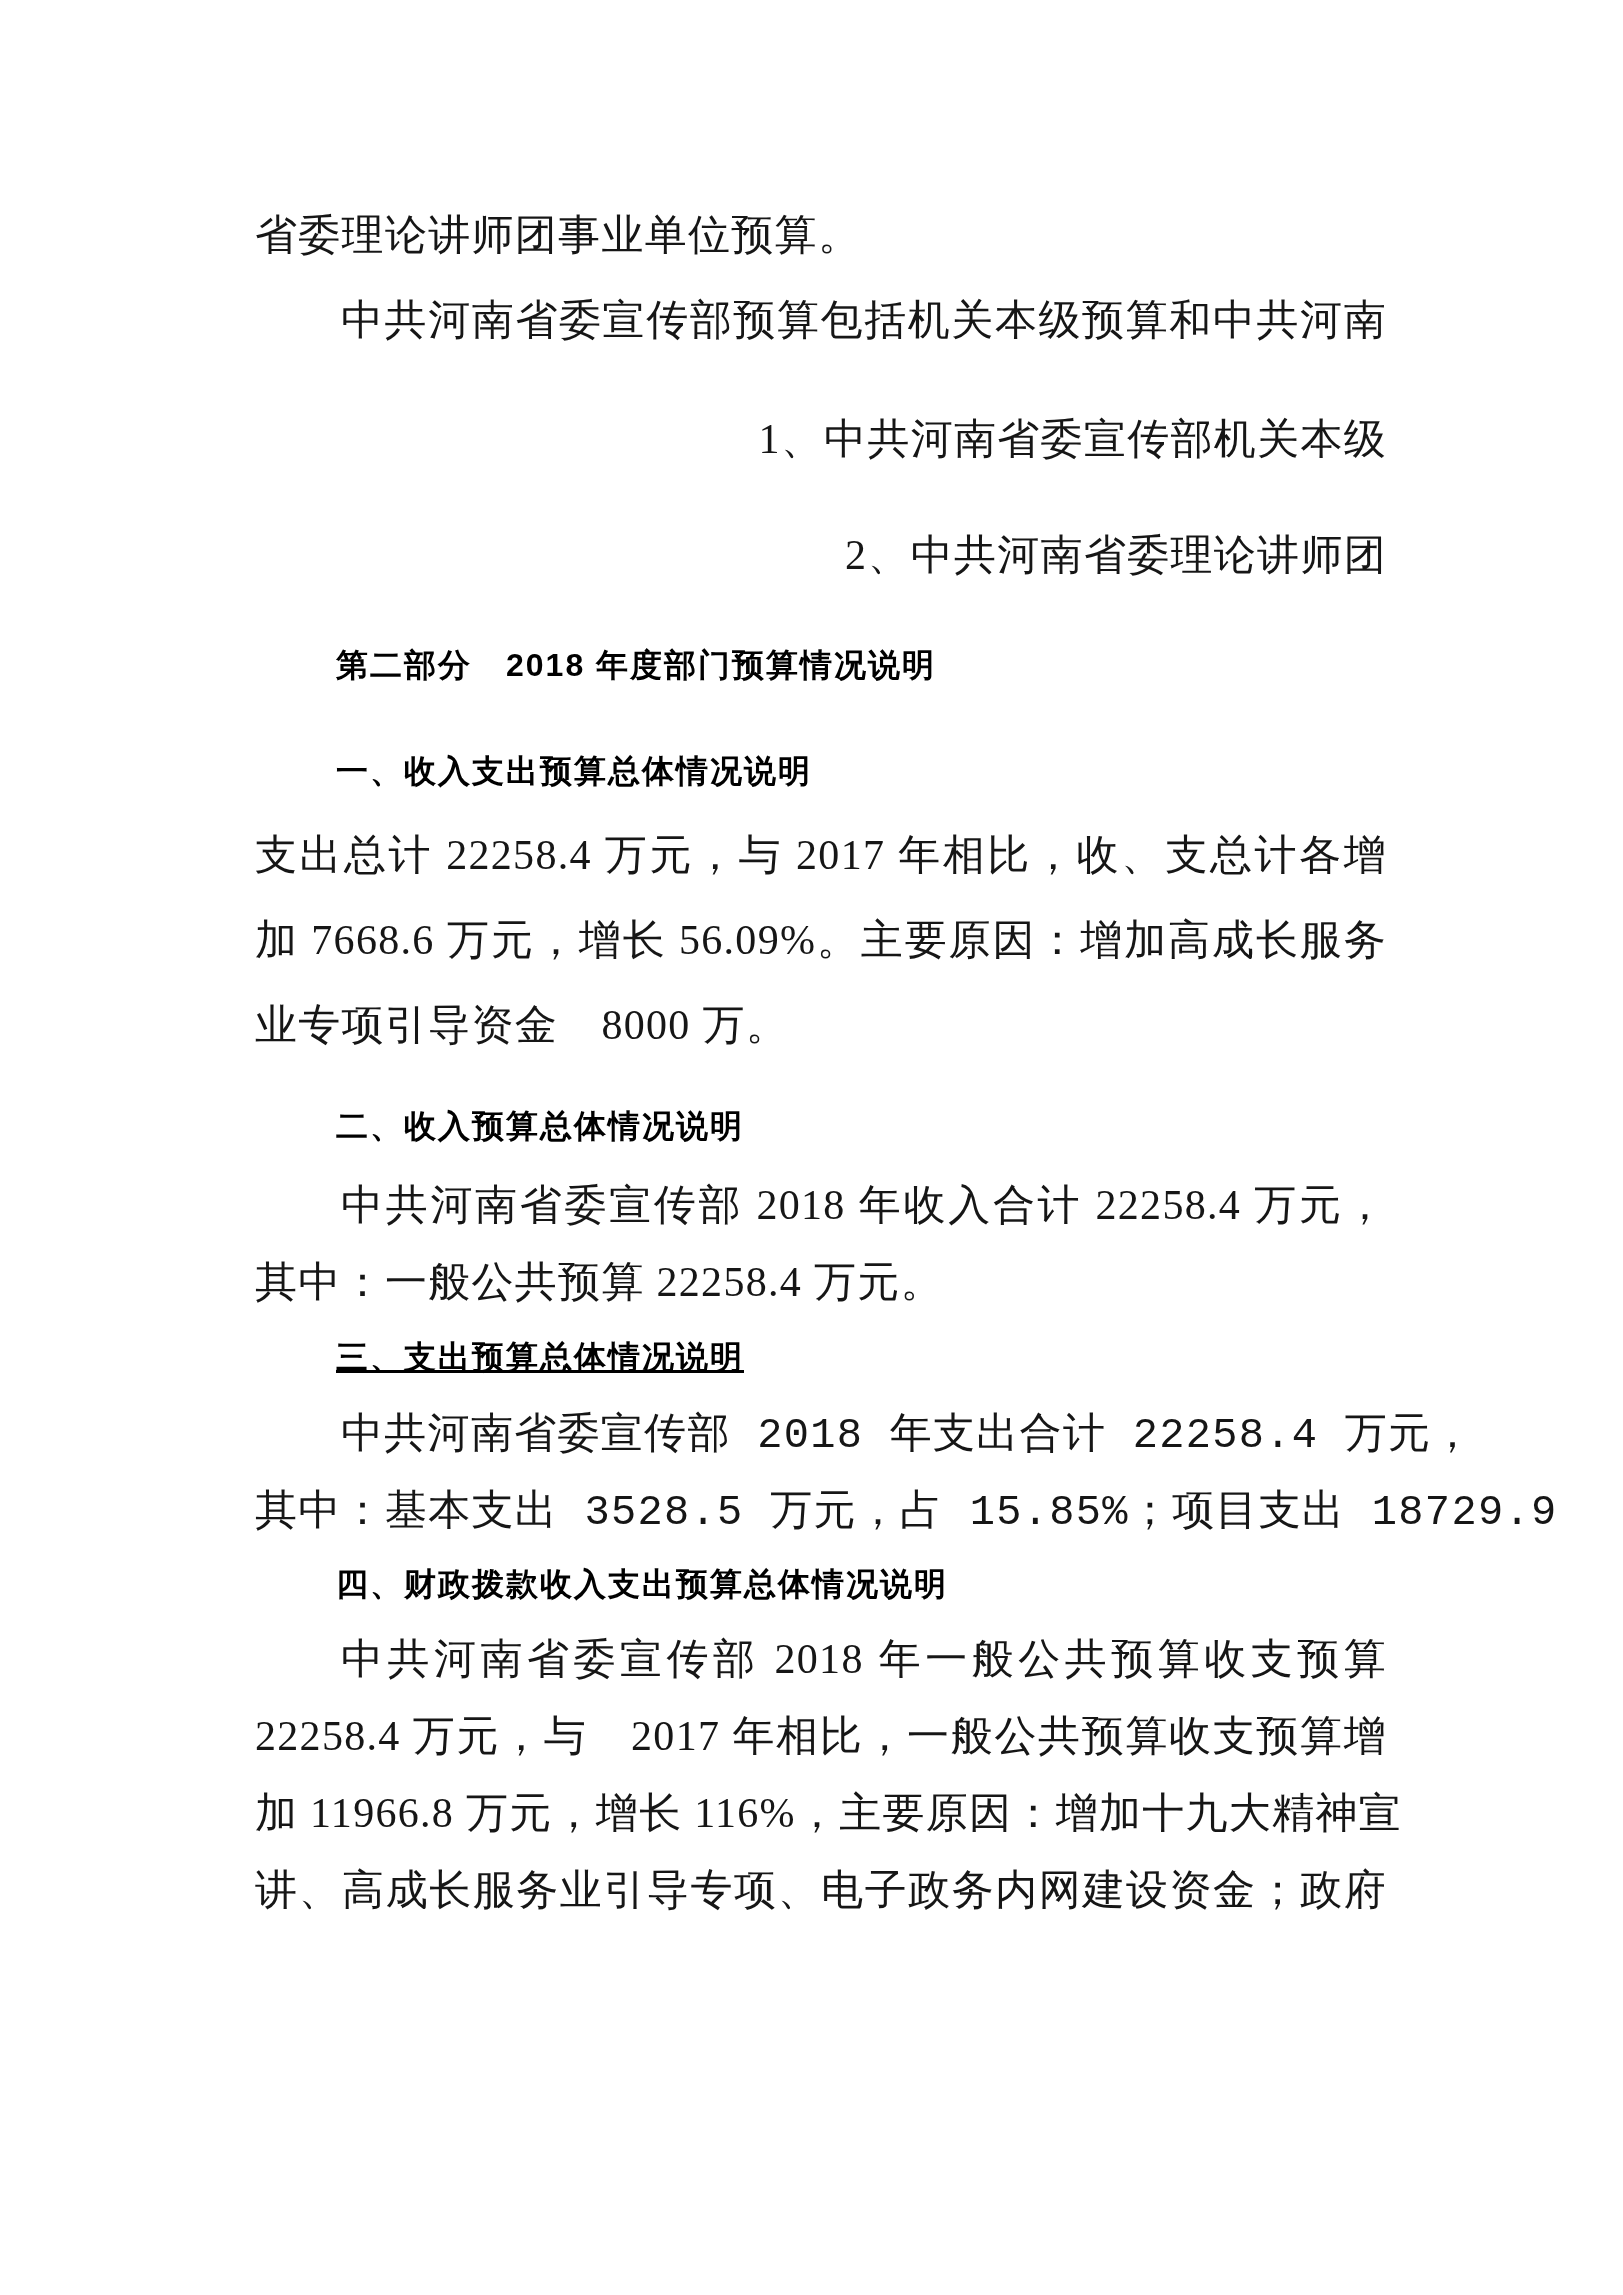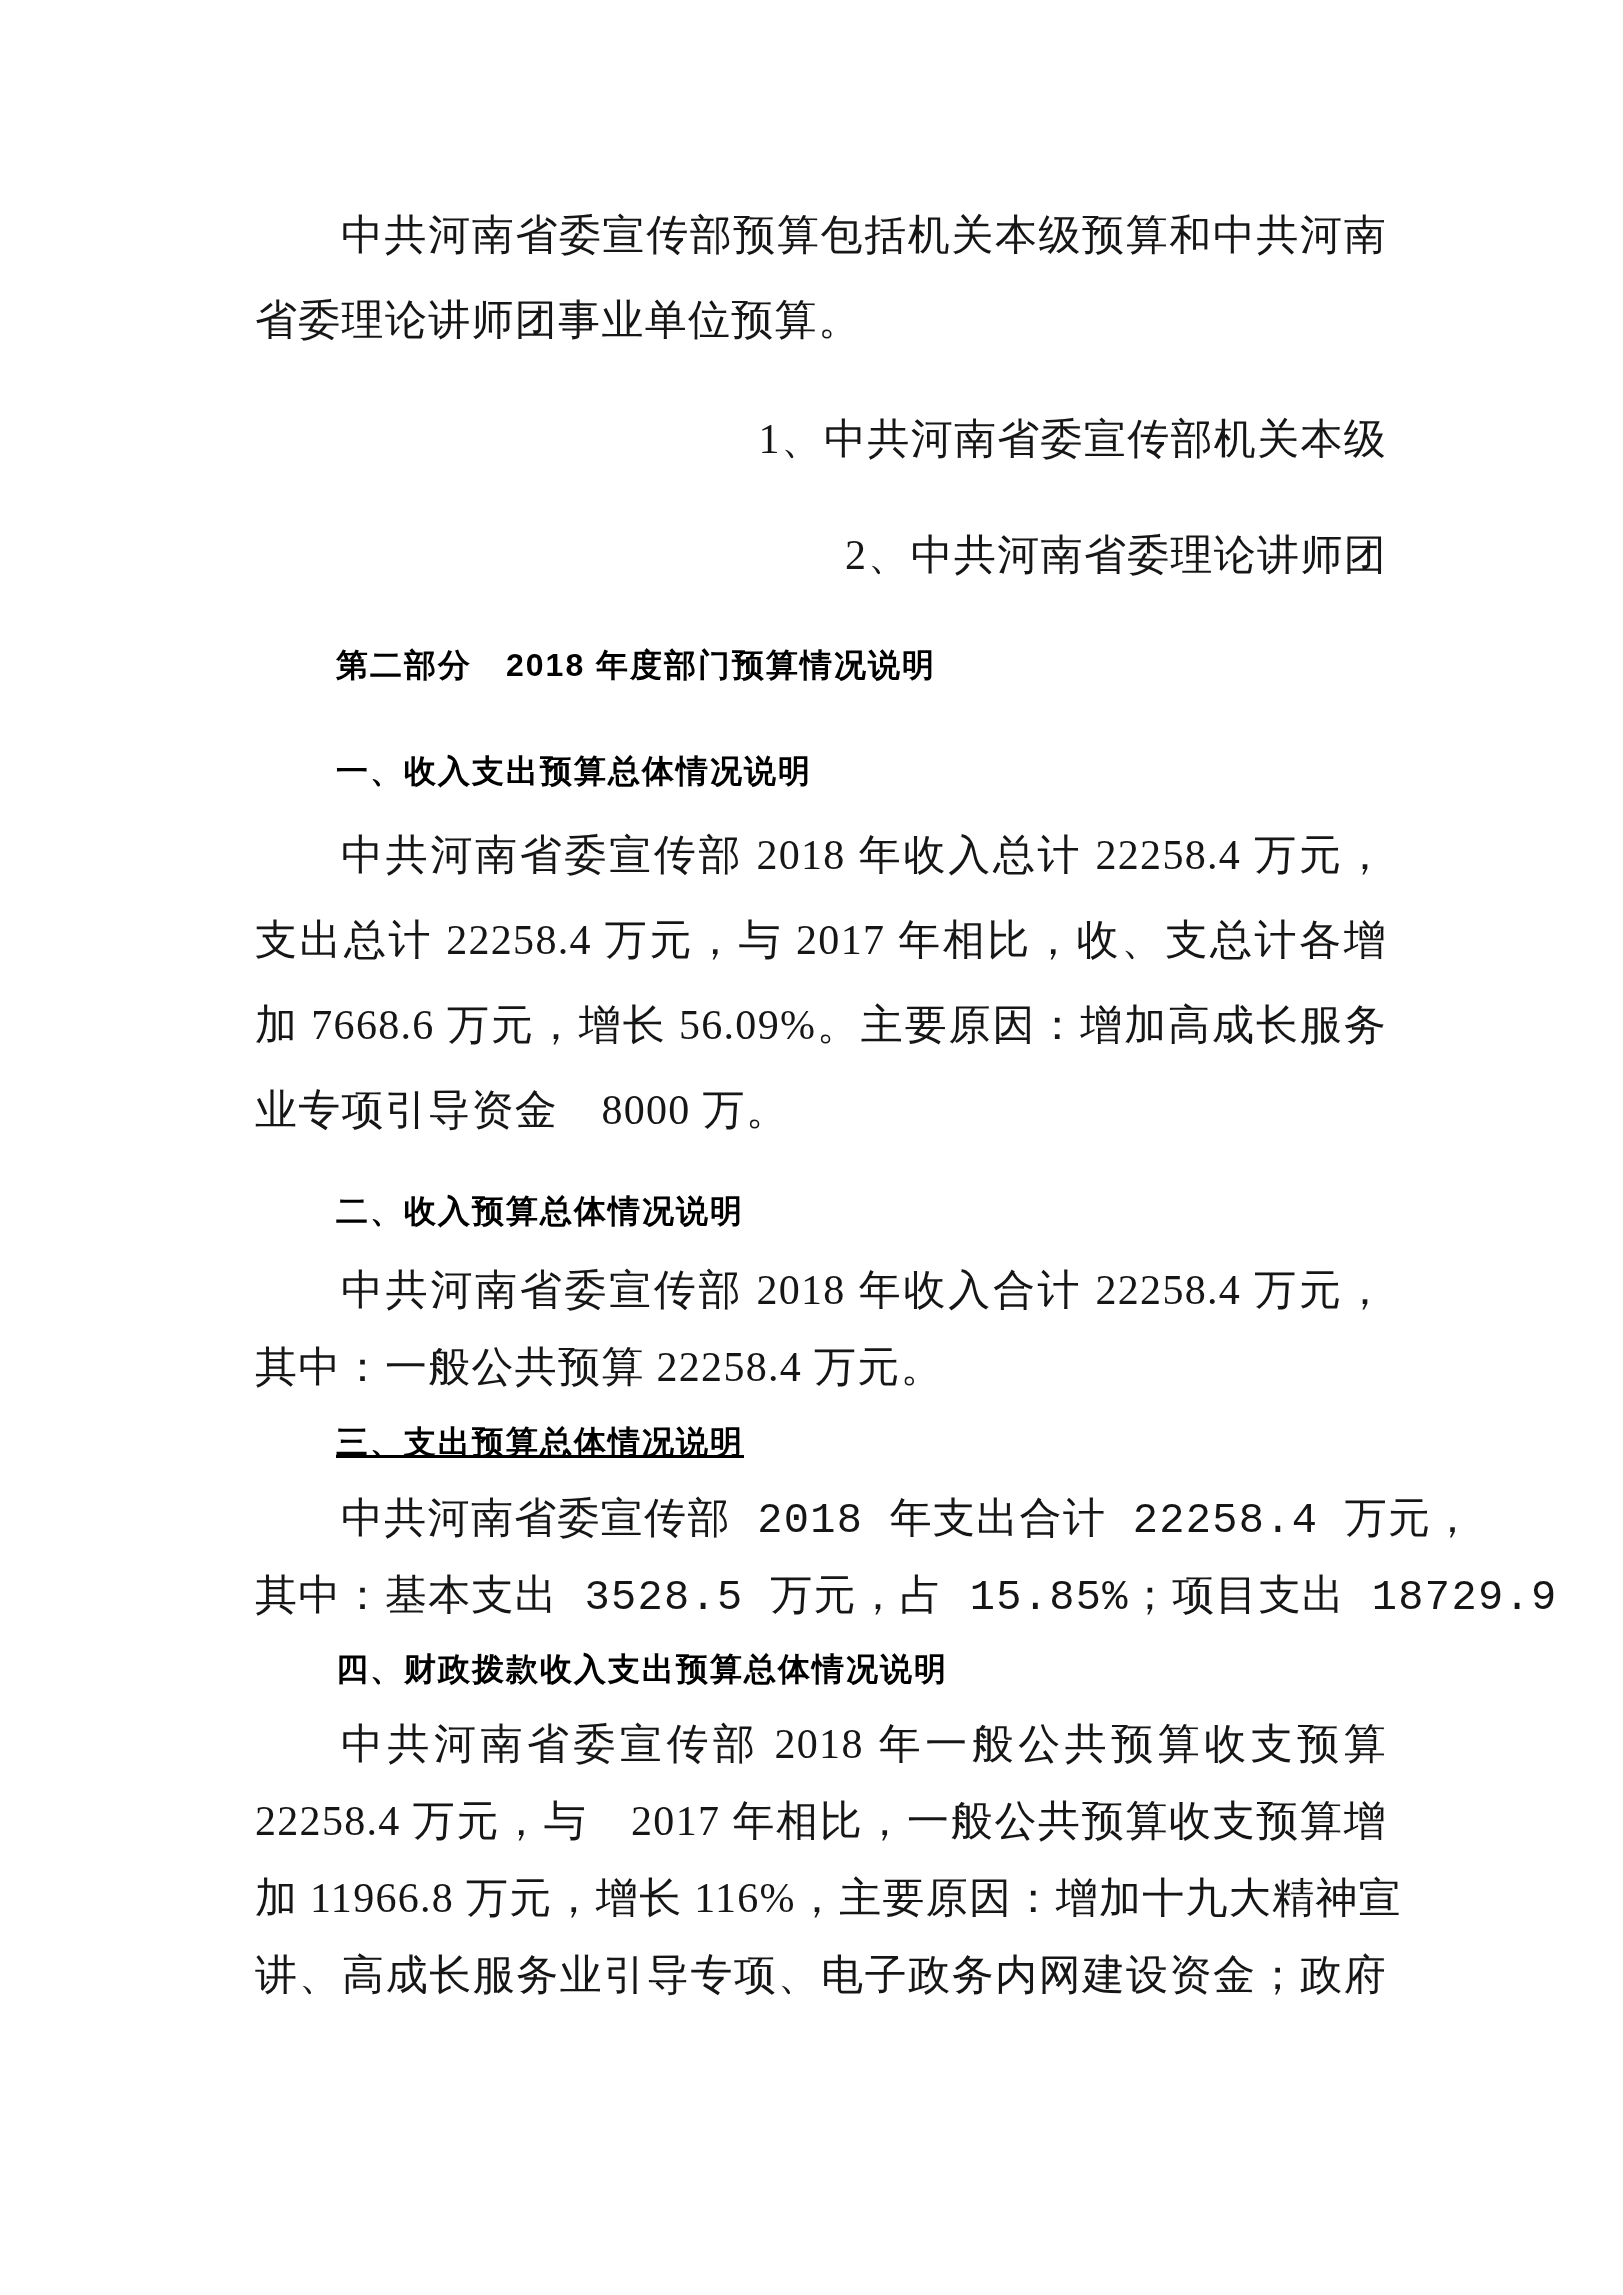--- a/index.html
+++ b/index.html
@@ -59,37 +59,36 @@
   .p-s4         { margin-top: -1.3px; }
   .p-s4 .line   { line-height: 77px; }
 </style>
 </head>
 <body>
 
 <div class="page">
   <div class="content">
 
     <div class="para intro">
+      <div class="line">省委理论讲师团事业单位预算。</div>
       <div class="line jst ind">中共河南省委宣传部预算包括机关本级预算和中共河南</div>
-      <div class="line">省委理论讲师团事业单位预算。</div>
     </div>
 
     <div class="para item item-a">
       <div class="line">1、中共河南省委宣传部机关本级</div>
     </div>
 
     <div class="para item item-b">
       <div class="line">2、中共河南省委理论讲师团</div>
     </div>
 
     <div class="hline h-part">第二部分　2018 年度部门预算情况说明</div>
 
     <div class="hline h-s1">一、收入支出预算总体情况说明</div>
     <div class="para p-s1">
-      <div class="line jst ind">中共河南省委宣传部 2018 年收入总计 22258.4 万元，</div>
       <div class="line jst">支出总计 22258.4 万元，与 2017 年相比，收、支总计各增</div>
       <div class="line jst">加 7668.6 万元，增长 56.09%。主要原因：增加高成长服务</div>
       <div class="line">业专项引导资金　8000 万。</div>
     </div>
 
     <div class="hline h-s2">二、收入预算总体情况说明</div>
     <div class="para p-s2">
       <div class="line jst ind">中共河南省委宣传部 2018 年收入合计 22258.4 万元，</div>
       <div class="line">其中：一般公共预算 22258.4 万元。</div>
     </div>

